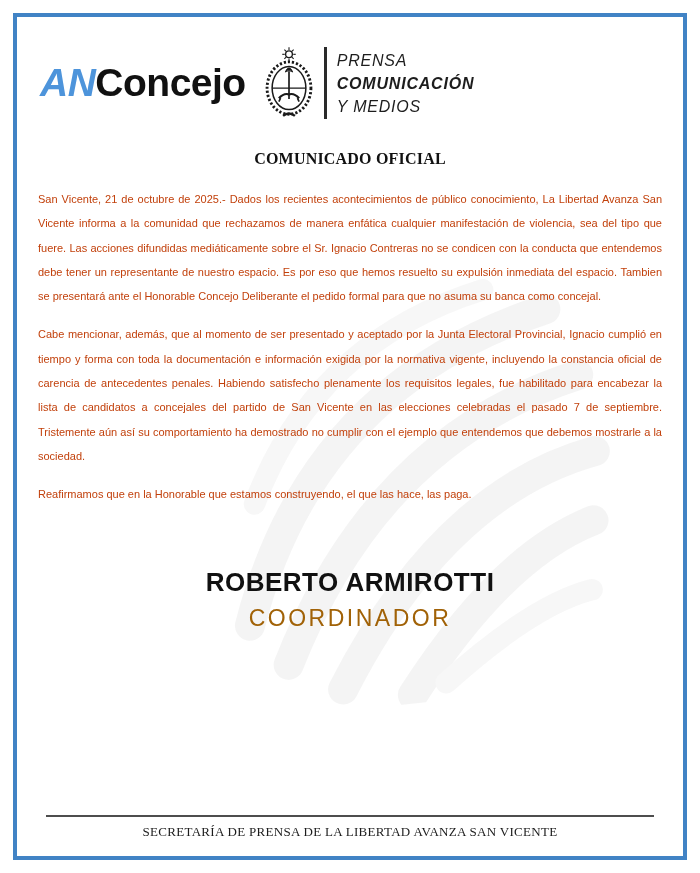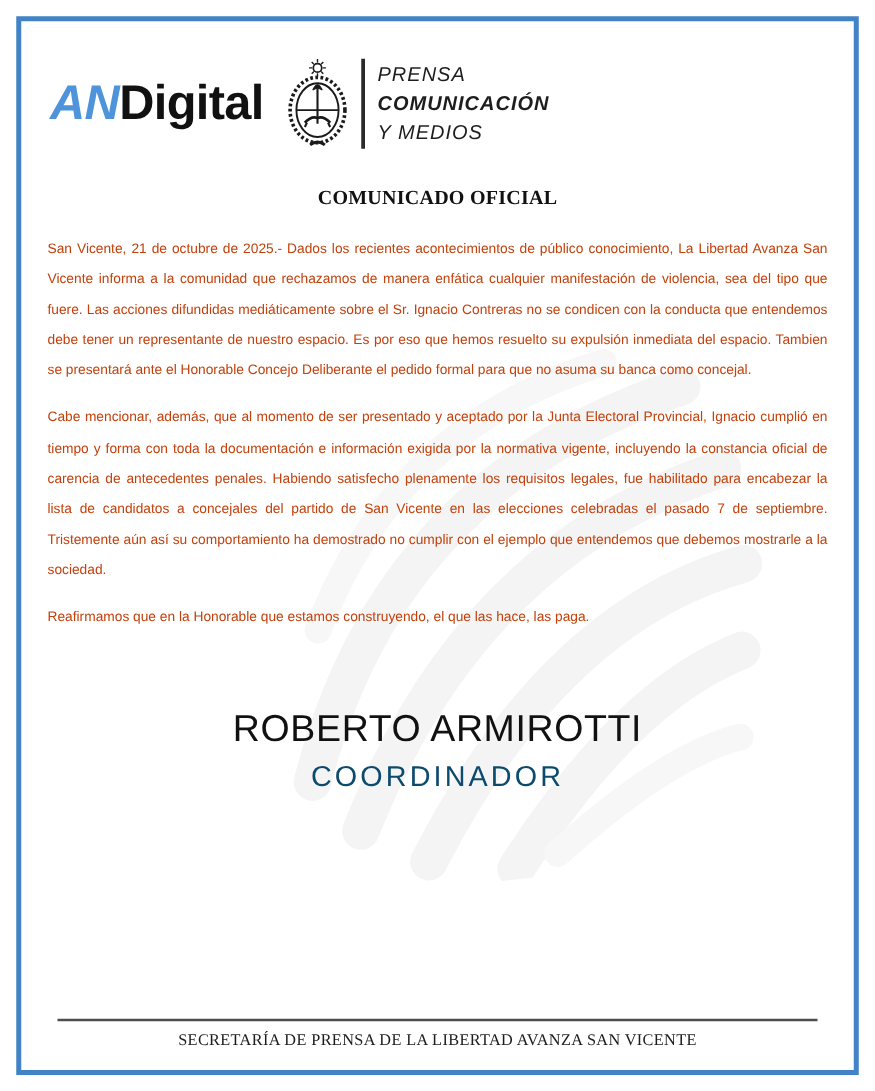--- a/index.html
+++ b/index.html
@@ -99,31 +99,31 @@
   }
   .para.first { margin-top: 19px; }
   
   .signature {
     text-align: center;
     margin-top: 60px;
     position: relative;
     z-index: 2;
   }
   .sig-name {
-    font-size: 30px;
-    font-weight: 400;
+    font-size: 26px;
+    font-weight: 700;
     letter-spacing: 0.5px;
     color: #111111;
   }
   .sig-role {
     margin-top: 7px;
     font-size: 23px;
     font-weight: 500;
     letter-spacing: 2.5px;
-    color: #0c4a6e;
+    color: #a16207;
   }
   
   .footer {
     margin-top: auto;
     position: relative;
     z-index: 2;
   }
   .footer-rule {
     height: 0;
     border-top: 2px solid #4d4d4d;
@@ -152,21 +152,21 @@
       <path d="M44 98 Q68 68 90 62"></path>
     </g>
     <g fill="none" stroke="#f1f1f1" stroke-width="5" stroke-linecap="round">
       <path d="M12 50 Q30 14 70 6"></path>
       <path d="M52 96 Q74 80 88 78"></path>
     </g>
   </svg>
 
   <div class="header">
     <div class="logo">
-      <span class="an">AN</span><span class="digi">Digital</span>
+      <span class="an">AN</span><span class="digi">Concejo</span>
     </div>
 
     <svg class="crest" width="54" height="76" viewBox="0 0 64 88" xmlns="http://www.w3.org/2000/svg">
       <g stroke="#1a1a1a" fill="none">
 
         <circle cx="32" cy="10" r="4" stroke-width="1.6"></circle>
         <g stroke-width="1.3">
           <line x1="32" y1="1.5" x2="32" y2="5"></line>
           <line x1="32" y1="15" x2="32" y2="18"></line>
           <line x1="24" y1="10" x2="27" y2="10"></line>

